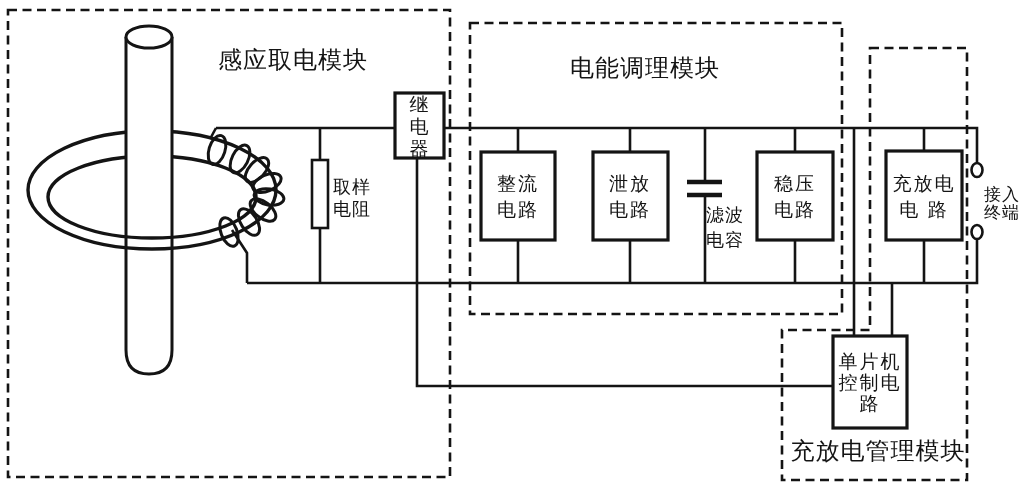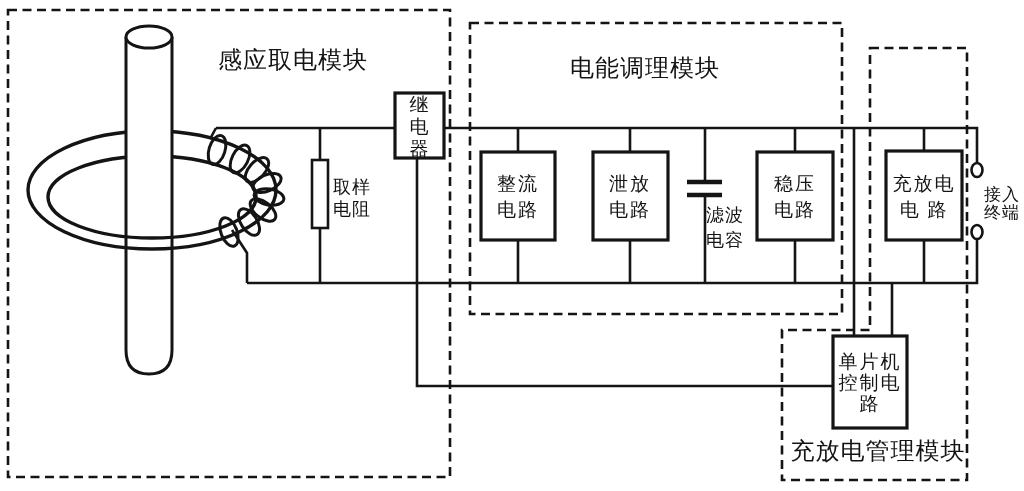--- a/index.html
+++ b/index.html
@@ -1,17 +1,17 @@
 <!DOCTYPE html>
 <html><head>
 <meta charset="utf-8">
 <style>
   html,body{margin:0;padding:0;background:#ffffff;}
   .stage{position:relative;width:1024px;height:491px;background:#fff;overflow:hidden;
-         font-family:Liberation Serif, serif;}
+         font-family:Liberation Sans, sans-serif;}
   svg{position:absolute;left:0;top:0;}
   .dashedbox{fill:none;stroke:#141414;stroke-width:2.6;stroke-dasharray:9 5.5;}
   .wire{fill:none;stroke:#141414;stroke-width:2.6;}
   .plate{fill:none;stroke:#141414;stroke-width:4.5;}
   .blockbox{fill:#ffffff;stroke:#141414;stroke-width:3.2;}
   .thinbox{fill:#ffffff;stroke:#141414;stroke-width:2.6;}
   .shape{fill:#ffffff;stroke:#141414;stroke-width:3;}
   .arc{fill:none;stroke:#141414;stroke-width:3.4;}
   .loop{fill:none;stroke:#141414;stroke-width:3;}
   text{fill:#141414;}

